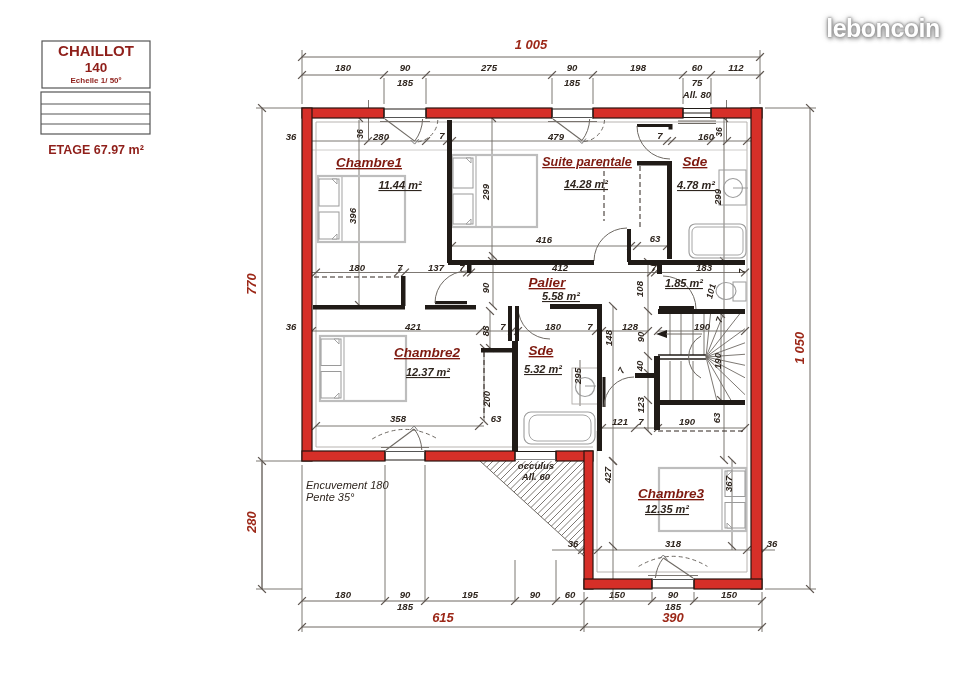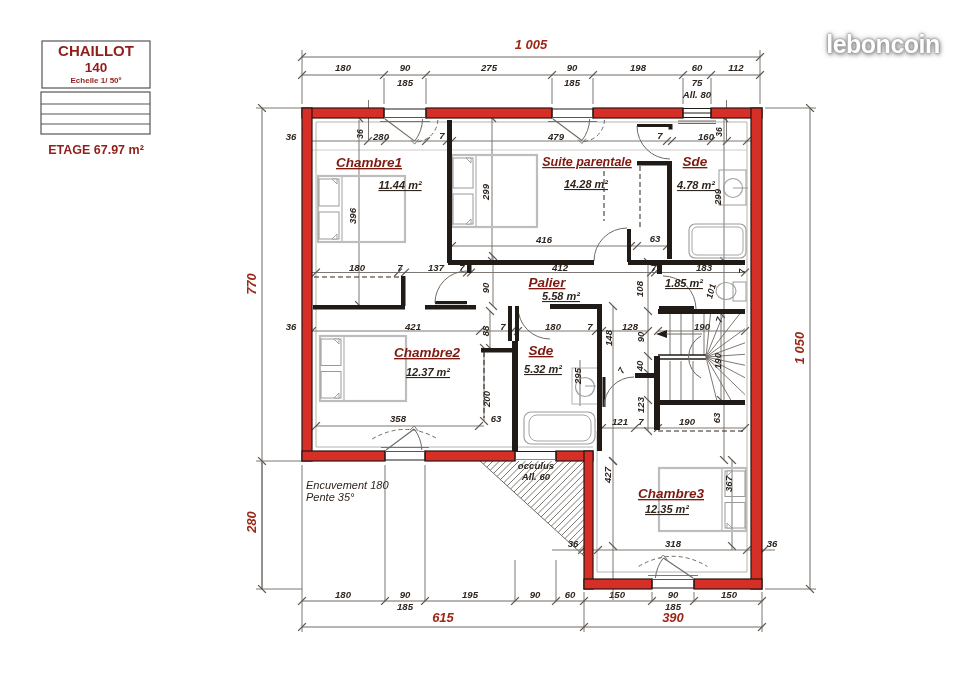--- a/index.html
+++ b/index.html
@@ -1,15 +1,15 @@
 <!DOCTYPE html>
 <html><head><meta charset="utf-8"><style>
 html,body{margin:0;padding:0;background:#ffffff;}
 #page{position:relative;width:960px;height:678px;background:#ffffff;overflow:hidden;transform:translateZ(0);}
-#logo{position:absolute;left:818px;top:30px;width:130px;text-align:center;
+#logo{position:absolute;left:818px;top:14px;width:130px;text-align:center;
  font-family:'Liberation Sans',sans-serif;font-weight:bold;font-size:25px;letter-spacing:-0.5px;
  color:#ffffff;text-shadow:0 0 2px #8a8a8a,0 0 3px #929292,0 0 6px #a2a2a2,1px 2px 4px #9a9a9a;}
 </style></head><body>
 <div id="page">
 <svg width="960" height="678" viewBox="0 0 960 678" xmlns="http://www.w3.org/2000/svg">
 <line x1="384" y1="78" x2="384" y2="104" stroke="#6e6963" stroke-width="0.9" stroke-linecap="butt"></line>
 <line x1="426" y1="78" x2="426" y2="104" stroke="#6e6963" stroke-width="0.9" stroke-linecap="butt"></line>
 <line x1="552" y1="78" x2="552" y2="104" stroke="#6e6963" stroke-width="0.9" stroke-linecap="butt"></line>
 <line x1="593" y1="78" x2="593" y2="104" stroke="#6e6963" stroke-width="0.9" stroke-linecap="butt"></line>
 <line x1="683" y1="78" x2="683" y2="104" stroke="#6e6963" stroke-width="0.9" stroke-linecap="butt"></line>

